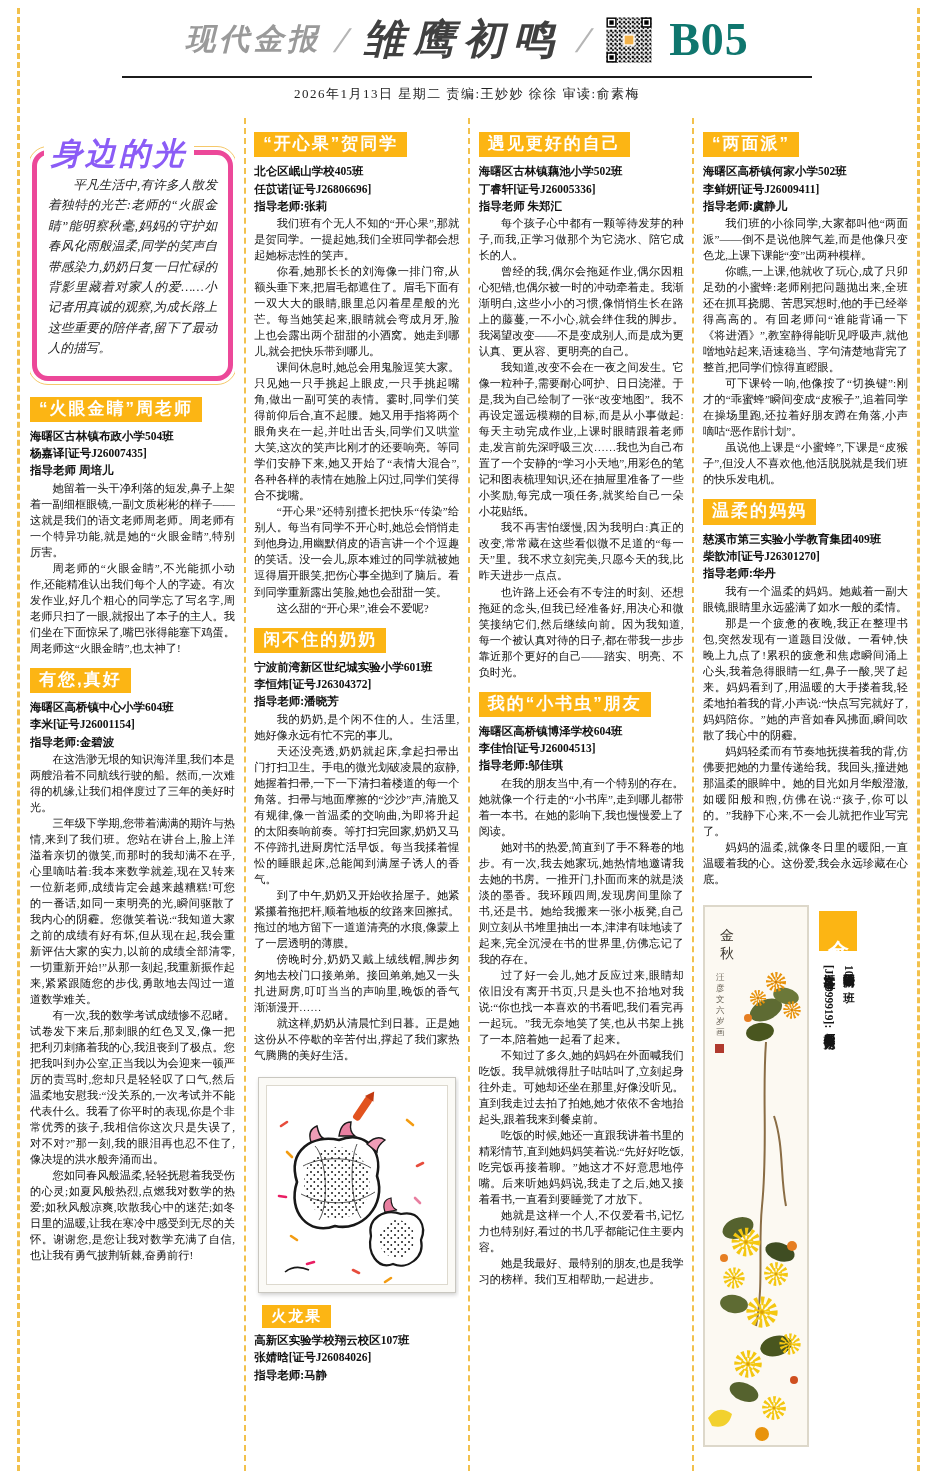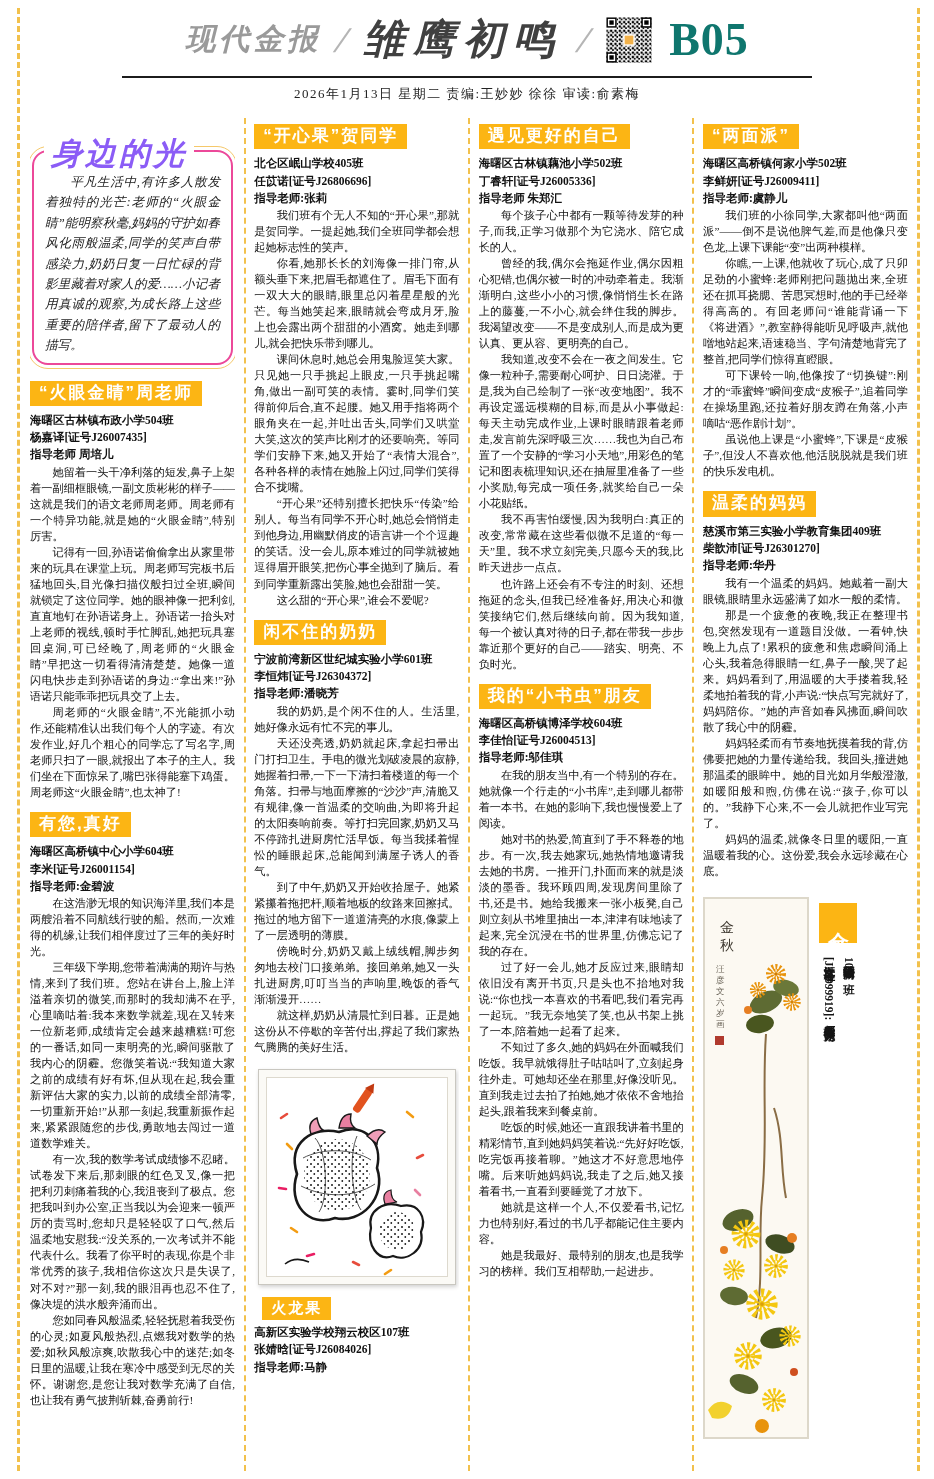--- a/index.html
+++ b/index.html
@@ -19,31 +19,31 @@
   .rule{width:690px;margin:9px auto 7px;border-top:2px solid #1c1c1c;}
   .dateline{font-size:13px;color:#222;letter-spacing:1.5px;}
 
   
   .cols{position:absolute;top:116px;left:30px;right:26px;bottom:6px;display:flex;justify-content:space-between;}
   .col{width:205px;overflow:hidden;}
   .sep{border-left:2px dashed #f2c14d;margin:2px 0;}
 
   .art-h{display:inline-block;background:#fcb514;color:#fff;font-family:"Liberation Sans","DejaVu Sans",sans-serif;
          font-weight:bold;font-size:17px;letter-spacing:2px;padding:2px 9px 3px;margin:12px 0 6px;line-height:1.2;}
-  .col .block:first-child .art-h{margin-top:8px;}
+  .col .block:first-child .art-h{margin-top:16px;}
   .byline{font-size:11.5px;line-height:1.5;font-weight:600;color:#111;}
   .byline div{white-space:nowrap;}
   .art p{margin:0;font-size:11.2px;line-height:1.43;text-align:justify;text-indent:2em;color:#111;}
 
   
   .intro-wrap{position:relative;margin:34px 2px 4px;}
   .intro-title{position:absolute;top:-27px;left:12px;background:#fff;padding:0 7px;
         font-size:31px;font-weight:bold;font-style:italic;color:#8b5cf6;letter-spacing:3px;
         font-family:"Liberation Serif",serif;margin-top:10px;}
-  .intro-box{border:2px solid #ec4899;border-radius:16px;padding:20px 11px 7px;outline:1px solid #f5c86a;outline-offset:3px;}
+  .intro-box{border:5px solid #ec4899;border-radius:16px;padding:20px 11px 17px;outline:1px solid #f5c86a;outline-offset:3px;}
   .intro-box p{margin:0;font-size:12.6px;line-height:1.62;text-indent:2em;font-style:italic;color:#1c1c1c;text-align:justify;}
 
   
   .frame{width:182px;margin:14px auto 6px;background:#fbfaf6;border:1px solid #c9c7c0;
          box-shadow:1px 2px 4px rgba(0,0,0,.18);padding:7px;}
   .frame-inner{border:1px solid #ddd9ce;background:#fff;line-height:0;}
   .cap-h{font-size:15px;margin:6px 8px 4px;}
 
   
   .autumn{display:flex;gap:10px;margin-top:18px;}
@@ -112,21 +112,20 @@
       </div>
 
       <div class="block art">
         <span class="art-h">“火眼金睛”周老师</span>
         <div class="byline">
           <div>海曙区古林镇布政小学504班</div>
           <div>杨嘉译[证号J26007435]</div>
           <div>指导老师 周培儿</div>
         </div>
         <p>她留着一头干净利落的短发,鼻子上架着一副细框眼镜,一副文质彬彬的样子——这就是我们的语文老师周老师。周老师有一个特异功能,就是她的“火眼金睛”,特别厉害。</p>
-        <p>记得有一回,孙语诺偷偷拿出从家里带来的玩具在课堂上玩。周老师写完板书后猛地回头,目光像扫描仪般扫过全班,瞬间就锁定了这位同学。她的眼神像一把利剑,直直地钉在孙语诺身上。孙语诺一抬头对上老师的视线,顿时手忙脚乱,她把玩具塞回桌洞,可已经晚了,周老师的“火眼金睛”早把这一切看得清清楚楚。她像一道闪电快步走到孙语诺的身边:“拿出来!”孙语诺只能乖乖把玩具交了上去。</p>
         <p>周老师的“火眼金睛”,不光能抓小动作,还能精准认出我们每个人的字迹。有次发作业,好几个粗心的同学忘了写名字,周老师只扫了一眼,就报出了本子的主人。我们坐在下面惊呆了,嘴巴张得能塞下鸡蛋。周老师这“火眼金睛”,也太神了!</p>
       </div>
 
       <div class="block art">
         <span class="art-h">有您,真好</span>
         <div class="byline">
           <div>海曙区高桥镇中心小学604班</div>
           <div>李米[证号J26001154]</div>
           <div>指导老师:金碧波</div>
         </div>

